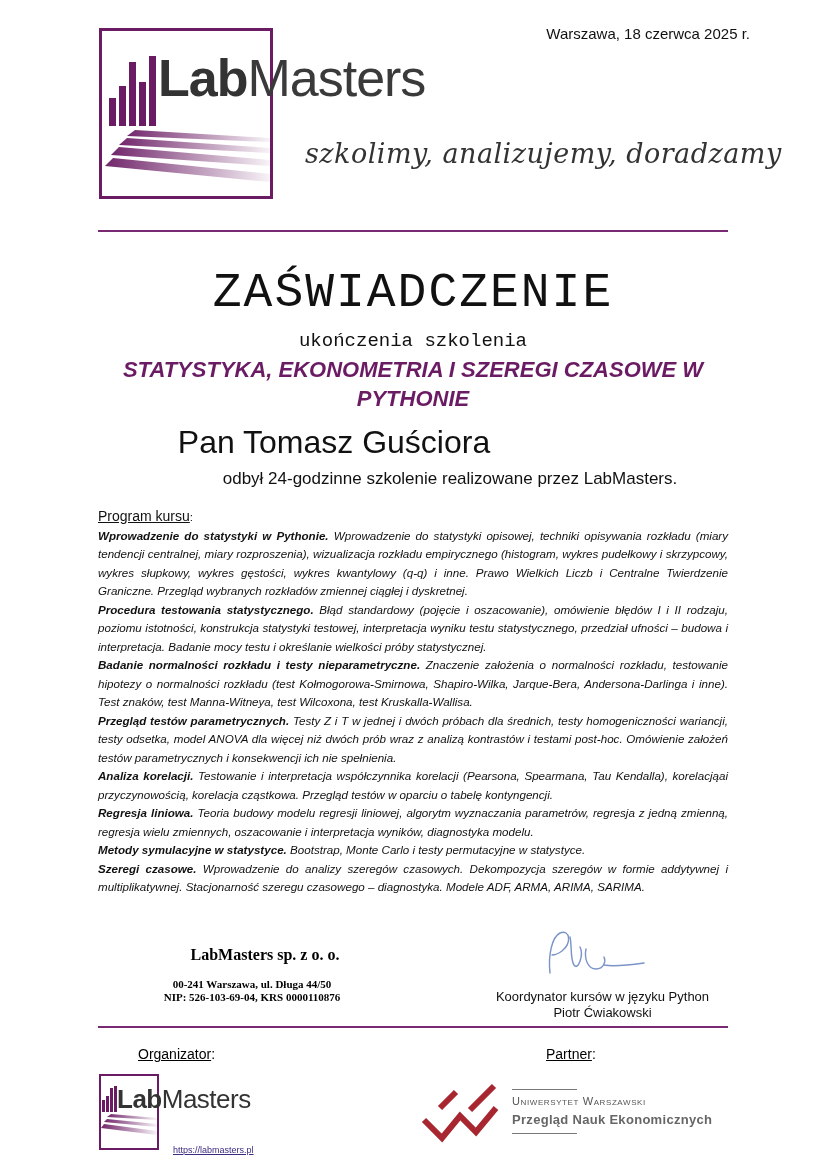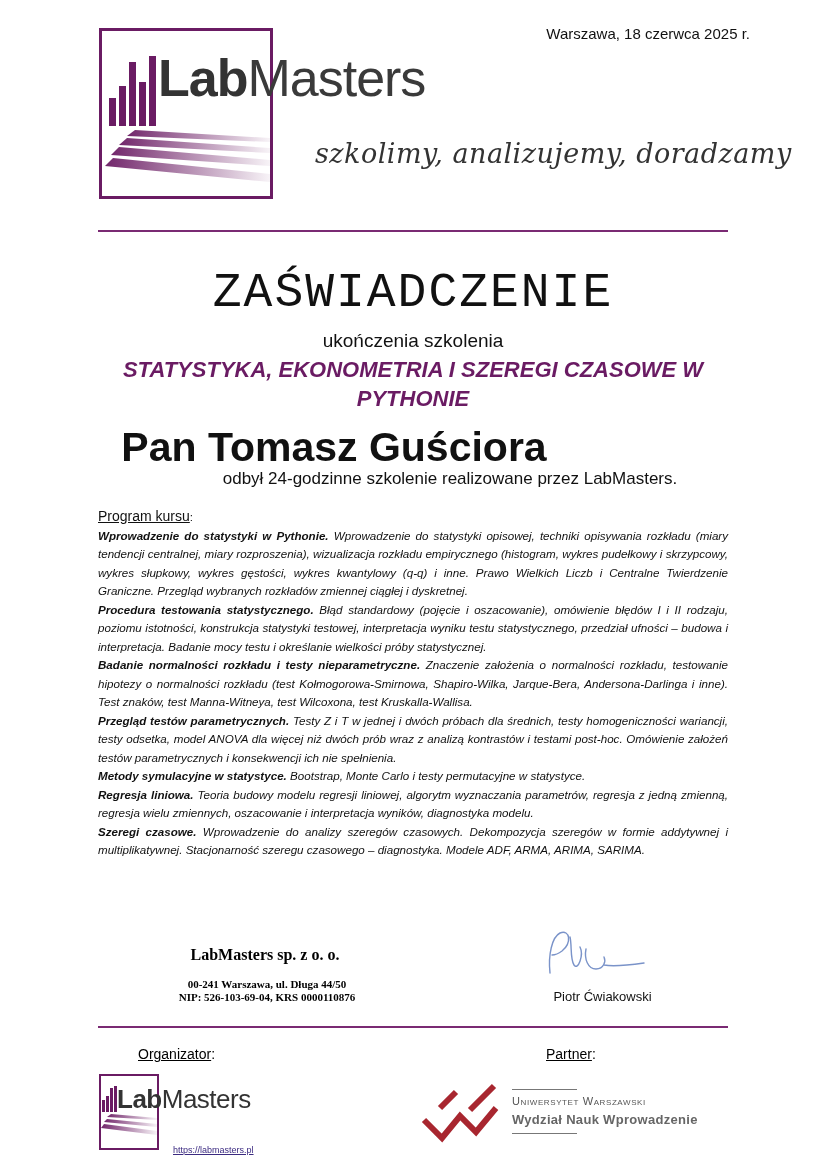--- a/index.html
+++ b/index.html
@@ -6,39 +6,39 @@
   body { width: 826px; height: 1169px; position: relative; overflow: hidden;
          font-family: "Liberation Sans", sans-serif; color: #000; }
   .abs { position: absolute; }
 
   
   .date { left: 520px; top: 25px; width: 230px; text-align: right; font-size: 15px; color: #111; }
   .logo-box { left: 99px; top: 28px; width: 174px; height: 171px; border: 3px solid #6a1b63; box-sizing: border-box; }
   .logo-text { left: 158px; top: 48px; font-size: 52px; line-height: 60px; color: #333; letter-spacing: -1px; white-space: nowrap; }
   .logo-text .lab { font-weight: bold; }
   .logo-text .masters { font-weight: normal; color: #3a3a3a; }
-  .tagline { left: 305px; top: 138px; font-family: "DejaVu Serif", serif; font-style: italic; font-size: 27px; color: #333; white-space: nowrap; letter-spacing: 0.5px; margin-left: 10px; }
+  .tagline { left: 305px; top: 138px; font-family: "DejaVu Serif", serif; font-style: italic; font-size: 27px; color: #333; white-space: nowrap; letter-spacing: 0.5px; }
   .hr { height: 2px; background: #7a2a73; }
 
   
   .title { left: 0; width: 826px; top: 266px; text-align: center; font-family: Liberation Mono, monospace; font-size: 48px; letter-spacing: 2px; color: #111; }
-  .subtitle { left: 0; width: 826px; top: 330px; text-align: center; font-size: 19px; color: #111; }
+  .subtitle { left: 0; width: 826px; top: 330px; text-align: center; font-size: 19px; color: #111; font-family: Liberation Mono, monospace; }
   .course { left: 110px; width: 606px; top: 355px; text-align: center; font-size: 22px; font-weight: bold; font-style: italic; color: #6a1b63; line-height: 29px; }
-  .person { left: 0; width: 668px; top: 424px; text-align: center; font-size: 41px; font-weight: bold; color: #111; }
+  .person { left: 0; width: 668px; top: 424px; text-align: center; font-size: 32px; font-weight: normal; color: #111; }
   .desc { left: 0; width: 826px; top: 469px; text-align: center; font-size: 17px; color: #111; padding-left: 37px; }
 
   
   .program { left: 98px; top: 507px; width: 630px; font-size: 11.6px; line-height: 18.5px; color: #111; }
   .program .head { text-decoration: underline; font-size: 14px; }
   .program .item { text-align: justify; font-style: italic; }
   .program .item b { font-style: italic; }
 
   
   .stamp-name { left: 170px; top: 946px; width: 190px; text-align: center; font-family: "Liberation Serif", serif; font-weight: bold; font-size: 16px; }
-  .stamp-addr { left: 152px; top: 978px; width: 230px; text-align: center; font-family: "Liberation Serif", serif; font-weight: bold; font-size: 11px; line-height: 13px; }
+  .stamp-addr { left: 137px; top: 978px; width: 230px; text-align: center; font-family: "Liberation Serif", serif; font-weight: bold; font-size: 11px; line-height: 13px; }
   .coord { left: 470px; top: 989px; width: 265px; text-align: center; font-size: 13px; line-height: 16px; color: #111; }
   .signature { left: 540px; top: 925px; width: 110px; height: 55px; }
 
   
   .lbl { font-size: 14px; text-decoration: underline; }
   .org-label { left: 138px; top: 1045px; }
   .partner-label { left: 546px; top: 1045px; }
   .mini-box { left: 99px; top: 1074px; width: 60px; height: 76px; border: 2px solid #6a1b63; box-sizing: border-box; }
   .mini-logo { left: 117px; top: 1084px; font-size: 26px; color: #333; white-space: nowrap; letter-spacing: -0.5px; }
   .mini-logo b { font-weight: bold; }
@@ -82,35 +82,37 @@
 <div class="abs course">STATYSTYKA, EKONOMETRIA I SZEREGI CZASOWE W PYTHONIE</div>
 <div class="abs person">Pan Tomasz Guściora</div>
 <div class="abs desc">odbył 24-godzinne szkolenie realizowane przez LabMasters.</div>
 
 <div class="abs program">
   <div><span class="head">Program kursu</span><span>:</span></div>
   <div class="item"><b>Wprowadzenie do statystyki w Pythonie.</b><span> Wprowadzenie do statystyki opisowej, techniki opisywania rozkładu (miary tendencji centralnej, miary rozproszenia), wizualizacja rozkładu empirycznego (histogram, wykres pudełkowy i skrzypcowy, wykres słupkowy, wykres gęstości, wykres kwantylowy (q-q) i inne. Prawo Wielkich Liczb i Centralne Twierdzenie Graniczne. Przegląd wybranych rozkładów zmiennej ciągłej i dyskretnej.</span></div>
   <div class="item"><b>Procedura testowania statystycznego.</b><span> Błąd standardowy (pojęcie i oszacowanie), omówienie błędów I i II rodzaju, poziomu istotności, konstrukcja statystyki testowej, interpretacja wyniku testu statystycznego, przedział ufności – budowa i interpretacja. Badanie mocy testu i określanie wielkości próby statystycznej.</span></div>
   <div class="item"><b>Badanie normalności rozkładu i testy nieparametryczne.</b><span> Znaczenie założenia o normalności rozkładu, testowanie hipotezy o normalności rozkładu (test Kołmogorowa-Smirnowa, Shapiro-Wilka, Jarque-Bera, Andersona-Darlinga i inne). Test znaków, test Manna-Witneya, test Wilcoxona, test Kruskalla-Wallisa.</span></div>
   <div class="item"><b>Przegląd testów parametrycznych.</b><span> Testy Z i T w jednej i dwóch próbach dla średnich, testy homogeniczności wariancji, testy odsetka, model ANOVA dla więcej niż dwóch prób wraz z analizą kontrastów i testami post-hoc. Omówienie założeń testów parametrycznych i konsekwencji ich nie spełnienia.</span></div>
+  <div class="item"><b>Analiza korelacji.</b><span> Testowanie i interpretacja współczynnika korelacji (Pearsona, Spearmana, Tau Kendalla), korelacjąai przyczynowością, korelacja cząstkowa. Przegląd testów w oparciu o tabelę kontyngencji.</span></div>
+  <div class="item"><b>Regresja liniowa.</b><span> Teoria budowy modelu regresji liniowej, algorytm wyznaczania parametrów, regresja z jedną zmienną, regresja wielu zmiennych, oszacowanie i interpretacja wyników, diagnostyka modelu.</span></div>
   <div class="item"><b>Metody symulacyjne w statystyce.</b><span> Bootstrap, Monte Carlo i testy permutacyjne w statystyce.</span></div>
-  <div class="item"><b>Regresja liniowa.</b><span> Teoria budowy modelu regresji liniowej, algorytm wyznaczania parametrów, regresja z jedną zmienną, regresja wielu zmiennych, oszacowanie i interpretacja wyników, diagnostyka modelu.</span></div>
   <div class="item"><b>Szeregi czasowe.</b><span> Wprowadzenie do analizy szeregów czasowych. Dekompozycja szeregów w formie addytywnej i multiplikatywnej. Stacjonarność szeregu czasowego – diagnostyka. Modele ADF, ARMA, ARIMA, SARIMA.</span></div>
 </div>
 
 <div class="abs stamp-name">LabMasters sp. z o. o.</div>
 <div class="abs stamp-addr">
   <div>00-241 Warszawa, ul. Długa 44/50</div>
   <div>NIP: 526-103-69-04, KRS 0000110876</div>
 </div>
 
 <svg class="abs signature" viewBox="0 0 110 55">
   <path d="M10,48 C8,30 12,12 20,8 C30,4 32,18 22,26 C18,29 14,30 12,30 M30,12 C32,20 30,34 34,40 C38,46 44,30 40,22 M46,24 C44,34 48,44 56,44 C64,44 66,36 64,32 M64,40 C74,42 90,40 104,38" fill="none" stroke="#7a93c9" stroke-width="1.4" stroke-linecap="round"></path>
 </svg>
 <div class="abs coord">
+  <div>Koordynator kursów w języku Python</div>
   <div>Piotr  Ćwiakowski</div>
 </div>
 
 <div class="abs hr" style="left:98px;top:1026px;width:630px;"></div>
 
 <div class="abs org-label"><span class="lbl">Organizator</span><span style="font-size:14px">:</span></div>
 <div class="abs partner-label"><span class="lbl">Partner</span><span style="font-size:14px">:</span></div>
 
 <div class="abs mini-box"></div>
 <svg class="abs" style="left:101px;top:1086px;" width="58" height="60" viewBox="0 0 58 60">
@@ -128,14 +130,14 @@
   <a>biuro@labmasters.pl</a>
 </div>
 
 <svg class="abs uw-mark" viewBox="0 0 80 66">
   <polyline points="4,40 22,58 40,36 56,52 76,28" fill="none" stroke="#a8262f" stroke-width="6"></polyline>
   <polyline points="20,28 36,12" fill="none" stroke="#a8262f" stroke-width="6"></polyline>
   <polyline points="50,30 74,6" fill="none" stroke="#a8262f" stroke-width="6"></polyline>
 </svg>
 <div class="abs uw-line" style="left:512px;top:1089px;"></div>
 <div class="abs uw-top" style="top:1095px;text-align:right;">Uniwersytet Warszawski</div>
-<div class="abs uw-bot">Wydział Nauk Wprowadzenie</div>
+<div class="abs uw-bot">Przegląd Nauk Ekonomicznych</div>
 <div class="abs uw-line" style="left:512px;top:1133px;"></div>
 
 </body></html>

